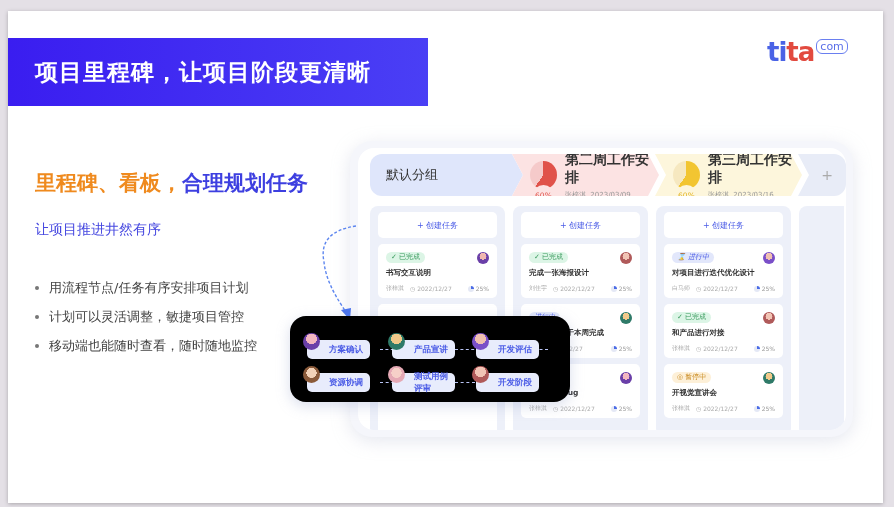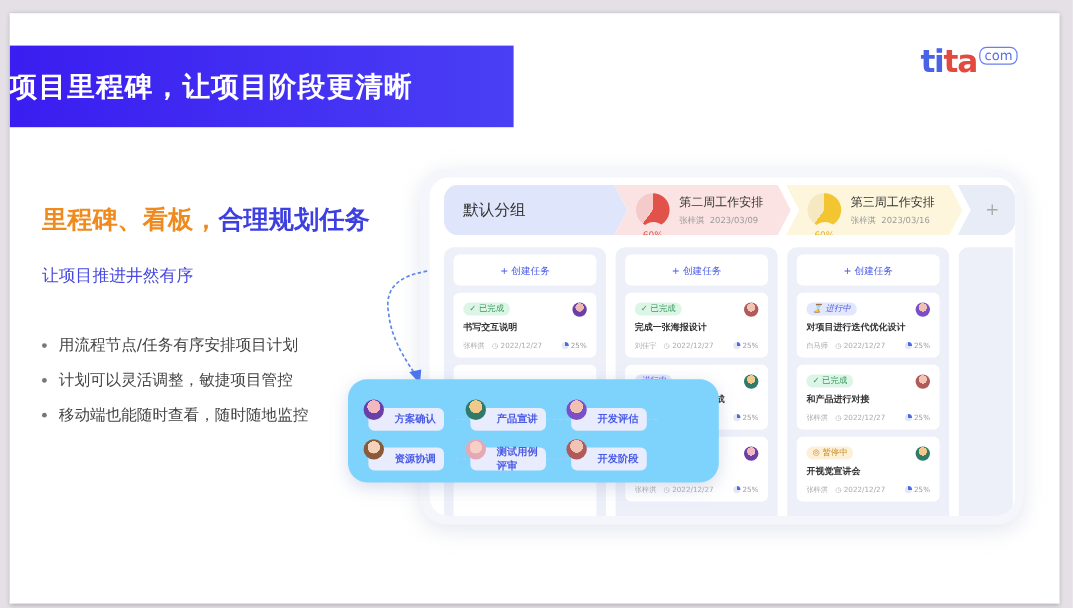--- a/index.html
+++ b/index.html
@@ -1,19 +1,19 @@
 <!DOCTYPE html>
 <html><head>
 <meta charset="utf-8">
 <style>
   * { box-sizing: border-box; margin: 0; padding: 0; }
   html, body { width: 894px; height: 507px; overflow: hidden; }
   body { background: #e4e0e6; font-family: "DejaVu Sans", "Liberation Sans", sans-serif; position: relative; }
   .slide { position: absolute; left: 8px; top: 11px; width: 875px; height: 492px; background: #ffffff; box-shadow: 0 1px 4px rgba(0,0,0,0.25); overflow: hidden; }
-  .title-band { position: absolute; left: 0; top: 27px; width: 420px; height: 68px; background: linear-gradient(90deg, #3a1df0 0%, #4a3ff5 100%); display: flex; align-items: center; }
+  .title-band { position: absolute; left: 0; top: 27px; width: 420px; height: 68px; background: linear-gradient(90deg, #3a1df0 0%, #4a3ff5 100%); display: flex; align-items: center; padding-left: 27px; }
   .title-band .t { color: #fff; font-size: 23px; font-weight: bold; letter-spacing: 1px; }
   .logo { position: absolute; left: 759px; top: 28px; display: flex; align-items: flex-start; }
   .logo .ti { color: #4a63e6; font-size: 26px; font-weight: bold; letter-spacing: -1px; line-height: 26px; }
   .logo .ta { color: #e24a3f; font-size: 26px; font-weight: bold; letter-spacing: -1px; line-height: 26px; }
   .logo .com { margin-left: 2px; margin-bottom: 3px; border: 1.5px solid #6a7ff0; border-radius: 6px; color: #5a6fe8; font-size: 11px; padding: 0 3px; line-height: 13px; }
   .headline { position: absolute; left: 27px; top: 158px; font-size: 21px; font-weight: bold; white-space: nowrap; }
   .headline .hl { color: #ef8a1e; position: relative; }
   .headline .hl::after { content: ""; position: absolute; left: 2px; right: -6px; bottom: -2px; height: 8px; background: rgba(246,190,120,0.45); z-index: -1; }
   .headline .rest { color: #3d3fe0; }
   .sub { position: absolute; left: 27px; top: 210px; font-size: 14px; color: #4547e0; }
@@ -27,39 +27,39 @@
   .stage.s0 { left: 12px; width: 153px; background: #dfe6fb; border-radius: 12px 0 0 12px; clip-path: polygon(0 0, 142px 0, 153px 50%, 142px 100%, 0 100%); padding-left: 16px; font-size: 13px; color: #333; }
   .stage.s1 { left: 154px; width: 147px; background: #fce3e3; clip-path: polygon(0 0, 136px 0, 147px 50%, 136px 100%, 0 100%, 11px 50%); padding-left: 18px; }
   .stage.s2 { left: 297px; width: 147px; background: #fdf6dc; clip-path: polygon(0 0, 136px 0, 147px 50%, 136px 100%, 0 100%, 11px 50%); padding-left: 18px; }
   .stage.s3 { left: 440px; width: 48px; background: #e8ecf7; border-radius: 0 12px 12px 0; clip-path: polygon(0 0, 48px 0, 48px 100%, 0 100%, 11px 50%); justify-content: center; padding-left: 10px; color: #aaa; font-size: 14px; }
   .ring { width: 28px; height: 28px; border-radius: 50%; display: flex; align-items: center; justify-content: center; font-size: 7.5px; margin-right: 8px; }
   .ring.red { background: conic-gradient(#e0524a 0 60%, #f5caca 60% 100%); color: #e0524a; }
   .ring.yel { background: conic-gradient(#f2c531 0 60%, #f6e8c0 60% 100%); color: #e2b320; }
   .ring .inner { width: 21px; height: 21px; border-radius: 50%; display: flex; align-items: center; justify-content: center; margin-top: 40px; }
   .ring.red .inner { background: #fce3e3; }
   .ring.yel .inner { background: #fdf6dc; }
-  .stage-text .nm { font-size: 10px; font-weight: normal; color: #333; }
+  .stage-text .nm { font-size: 14px; font-weight: bold; color: #333; }
   .stage-text .meta { font-size: 7px; color: #999; margin-top: 3px; }
   .col { position: absolute; top: 58px; width: 135px; height: 230px; background: #edf0f9; border-radius: 8px; padding: 6px 8px; }
   .col.c0 { left: 12px; } .col.c1 { left: 155px; } .col.c2 { left: 298px; }
   .col.c3 { left: 441px; width: 45px; border-radius: 8px 0 0 8px; }
   .create { height: 26px; background: #fff; border-radius: 5px; display: flex; align-items: center; justify-content: center; color: #4a5be6; font-size: 8px; margin-bottom: 6px; }
   .card { height: 54px; background: #fff; border-radius: 5px; padding: 0 8px; position: relative; margin-bottom: 6px; }
   .badge { display: inline-flex; align-items: center; height: 11px; border-radius: 6px; padding: 0 5px; font-size: 7px; }
   .badge.done { background: #dcf5e6; color: #3a9a5d; }
   .badge.prog { background: #e2e7fb; color: #4a5be6; font-style: italic; }
   .badge.pause { background: #fdf0d8; color: #c98b24; }
   .card .title { font-size: 7.5px; color: #333; font-weight: bold; margin-top: 5px; }
   .card .foot { display: flex; align-items: center; font-size: 6px; color: #aaa; margin-top: 6px; }
   .card .foot .date { margin-left: 6px; }
   .card .foot .pct { margin-left: auto; color: #999; }
   .card .foot .pie { display: inline-block; width: 6px; height: 6px; border-radius: 50%; background: conic-gradient(#4a6be6 0 25%, #e4e8f5 25% 100%); margin-right: 2px; vertical-align: middle; }
   .card .av { position: absolute; right: 8px; top: 8px; width: 12px; height: 12px; border-radius: 50%; }
 
-  .flow { position: absolute; left: 290px; top: 316px; width: 309px; height: 86px; background: #7dd3fc; border-radius: 16px; box-shadow: 0 4px 14px rgba(150,160,200,0.35); }
+  .flow { position: absolute; left: 290px; top: 316px; width: 280px; height: 86px; background: #000000; border-radius: 16px; box-shadow: 0 4px 14px rgba(150,160,200,0.35); }
   .node { position: absolute; height: 19px; background: #e8ecfc; border-radius: 5px; display: flex; align-items: center; padding-left: 22px; font-size: 8.5px; color: #4a5be6; font-weight: bold; }
   .node .nav { position: absolute; left: -4px; top: -7px; width: 17px; height: 17px; border-radius: 50%; }
   .dash-h { position: absolute; height: 0; border-top: 1.5px dashed #b9c4f5; }
 
   .arrow-svg { position: absolute; left: 320px; top: 222px; }
 </style>
 </head>
 <body>
 
 <div class="slide">

